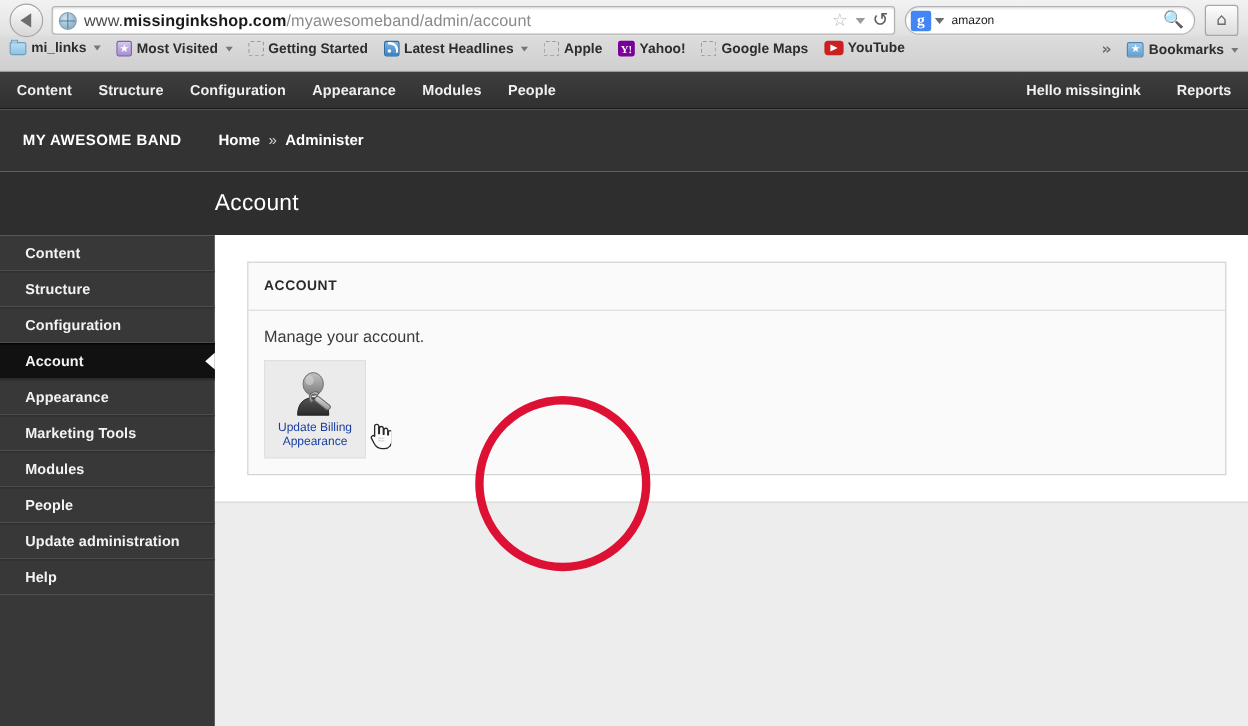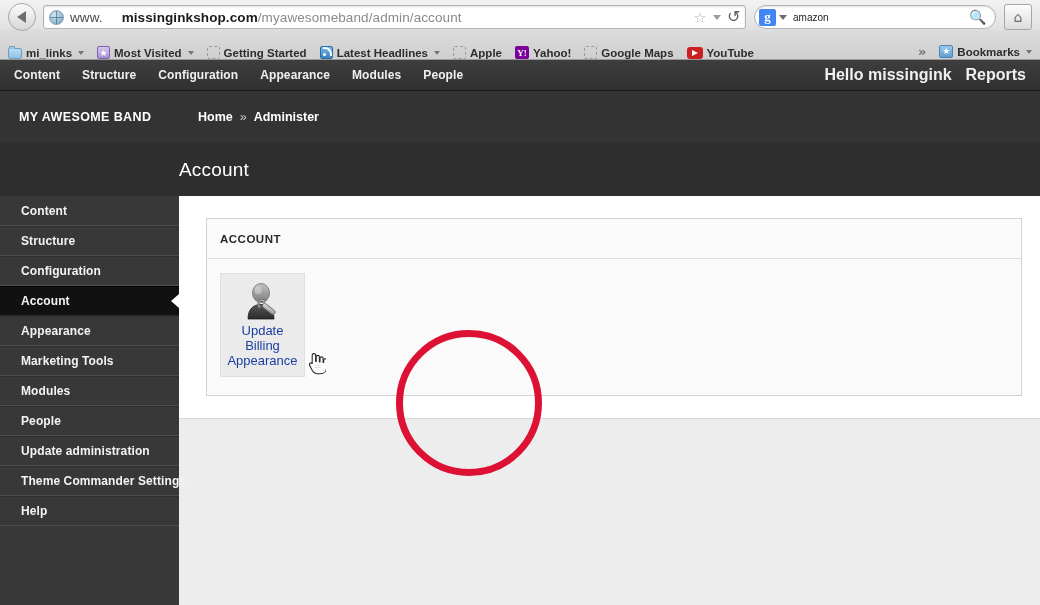--- a/index.html
+++ b/index.html
@@ -89,21 +89,21 @@
     width: 1px; height: 17px;
     background: rgba(70,110,135,0.7);
   }
   .url-text {
     font-size: 13.5px;
     color: #8a8a8a;
     white-space: nowrap;
     overflow: hidden;
     letter-spacing: 0.1px;
   }
-  .url-text .host { color: #1a1a1a; font-weight: bold; margin-left: 19px; }
+  .url-text .host { color: #1a1a1a; font-weight: bold; }
   .url-text .www  { color: #4a4a4a; }
   .url-right {
     margin-left: auto;
     display: flex;
     align-items: center;
     gap: 6px;
     padding-left: 8px;
     flex: 0 0 auto;
   }
   .star-icon { font-size: 15px; color: #b9b9b9; line-height: 1; }
@@ -168,21 +168,21 @@
   }
   .home-glyph {
     font-size: 14px; color: #6a6a6a; line-height: 1;
     font-family: "DejaVu Sans", sans-serif;
   }
 
   
   .bookmarks-row {
     height: 25px;
     display: flex;
-    align-items: flex-end;
+    align-items: flex-start;
     padding: 0 8px;
     box-sizing: border-box;
     font-size: 11.5px;
     font-weight: bold;
     color: #2d2d2d;
   }
   .bm {
     display: flex;
     align-items: center;
     gap: 4px;
@@ -311,22 +311,22 @@
     font-size: 12px;
     color: #f0f0f0;
     font-weight: bold;
     letter-spacing: 0.1px;
     white-space: nowrap;
   }
   .admin-user {
     margin-left: auto;
     display: flex;
     align-items: center;
-    gap: 14px;
-    font-size: 16px;
+    gap: 30px;
+    font-size: 12px;
     color: #f0f0f0;
     font-weight: bold;
   }
   .admin-user .uname { font-weight: bold; }
   .admin-user .greet-pre { font-weight: bold; }
 
   
   .site-header {
     height: 52px;
     background: #333333;
@@ -343,21 +343,20 @@
     width: 163px;
     flex: 0 0 auto;
   }
   .breadcrumb {
     display: flex;
     align-items: center;
     gap: 7px;
     font-size: 12.5px;
     color: #ffffff;
     font-weight: bold;
-    margin-left: 16px;
   }
   .breadcrumb .sep { color: #cfcfcf; font-weight: normal; }
 
   
   .title-bar {
     height: 53px;
     background: #2e2e2e;
     display: flex;
     align-items: center;
     box-sizing: border-box;
@@ -459,21 +458,21 @@
     padding: 8px 4px 7px 4px;
     text-align: center;
   }
   .tile-icon {
     width: 44px;
     height: 38px;
     margin: 0 auto 4px auto;
     position: relative;
   }
   .tile-label {
-    font-size: 13px;
+    font-size: 10px;
     color: #1a3fa0;
     line-height: 1.15;
     font-weight: normal;
   }
   .content-footer {
     height: 187px;
     background: #ededed;
     border-top: 1px solid #d8d8d8;
   }
 
@@ -646,34 +645,32 @@
     <div class="side-item">
         <span>Modules</span>
       </div>
     <div class="side-item">
         <span>People</span>
       </div>
     <div class="side-item">
         <span>Update administration</span>
       </div>
     <div class="side-item">
-        <span>Theme Commander Settings</span>
-      </div>
-    <div class="side-item">
         <span>Help</span>
       </div>
   </div>
 
   <div class="content-col">
 
     <div class="content-white">
       <div class="panel">
         <div class="panel-header">ACCOUNT</div>
         <div class="panel-divider"></div>
         <div class="panel-body">
+          <div class="manage-text">Manage your account.</div>
 
           <div class="tile">
             <div class="tile-icon">
               <svg width="44" height="38" viewBox="0 0 44 38" xmlns="http://www.w3.org/2000/svg">
                 <defs>
                   <linearGradient id="headG" x1="0" y1="0" x2="0" y2="1">
                     <stop offset="0" stop-color="#c2c2c2"></stop>
                     <stop offset="1" stop-color="#7c7c7c"></stop>
                   </linearGradient>
                   <linearGradient id="bodyG" x1="0" y1="0" x2="0" y2="1">

